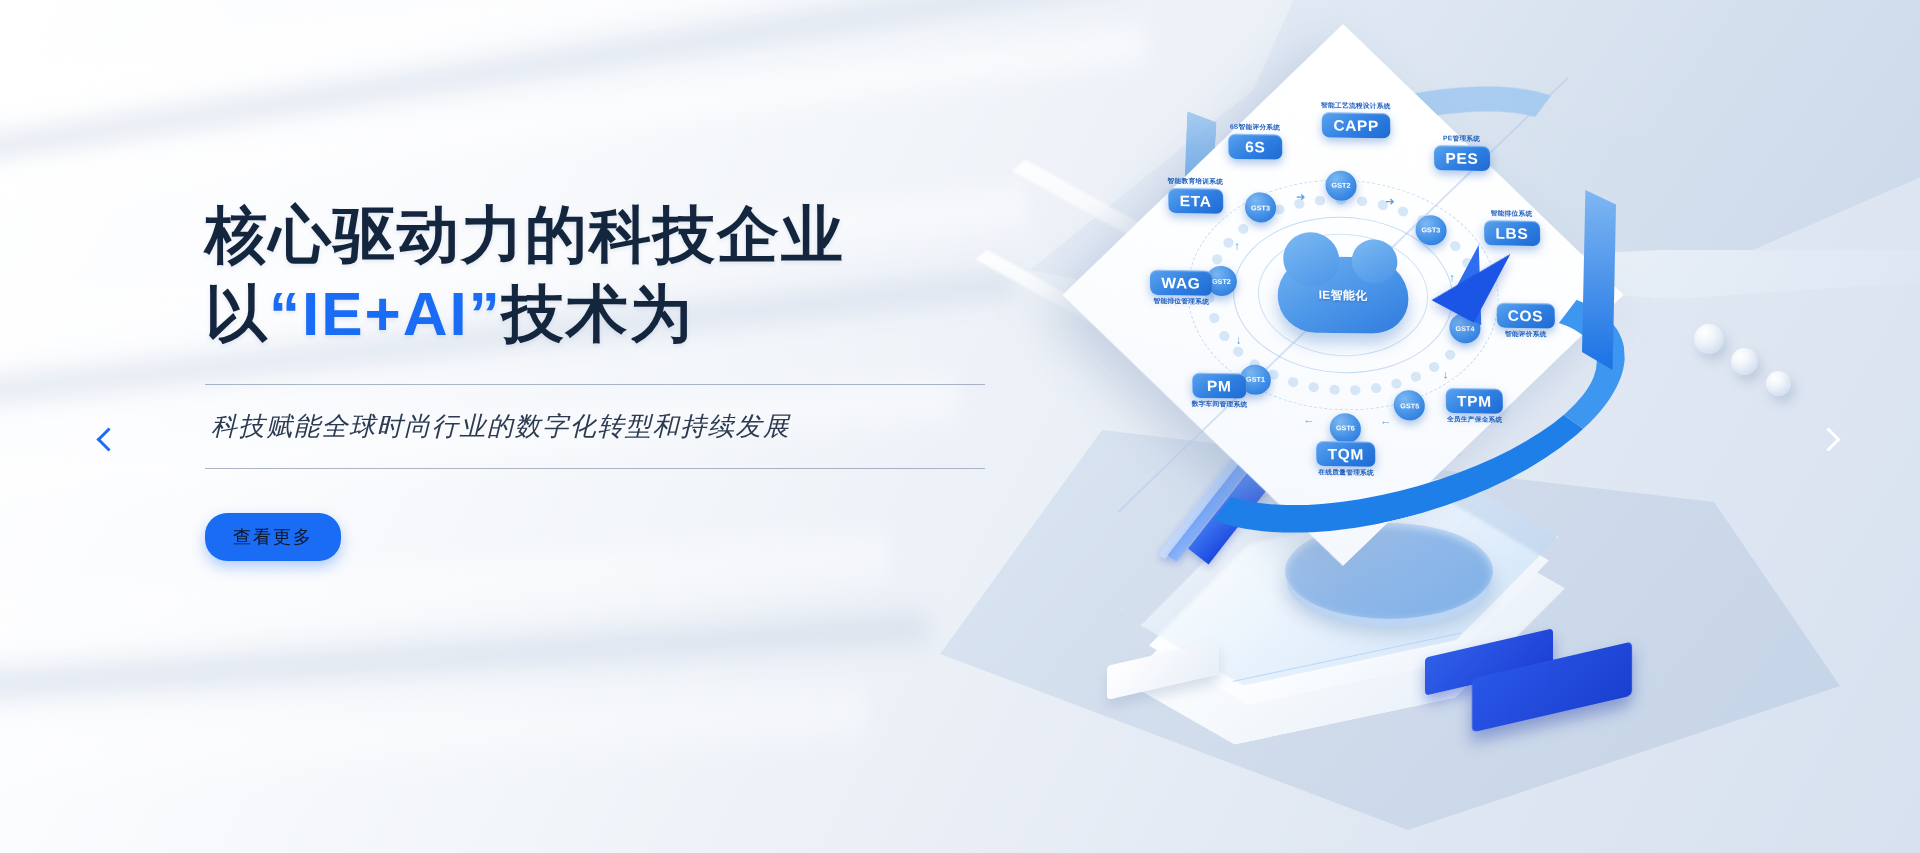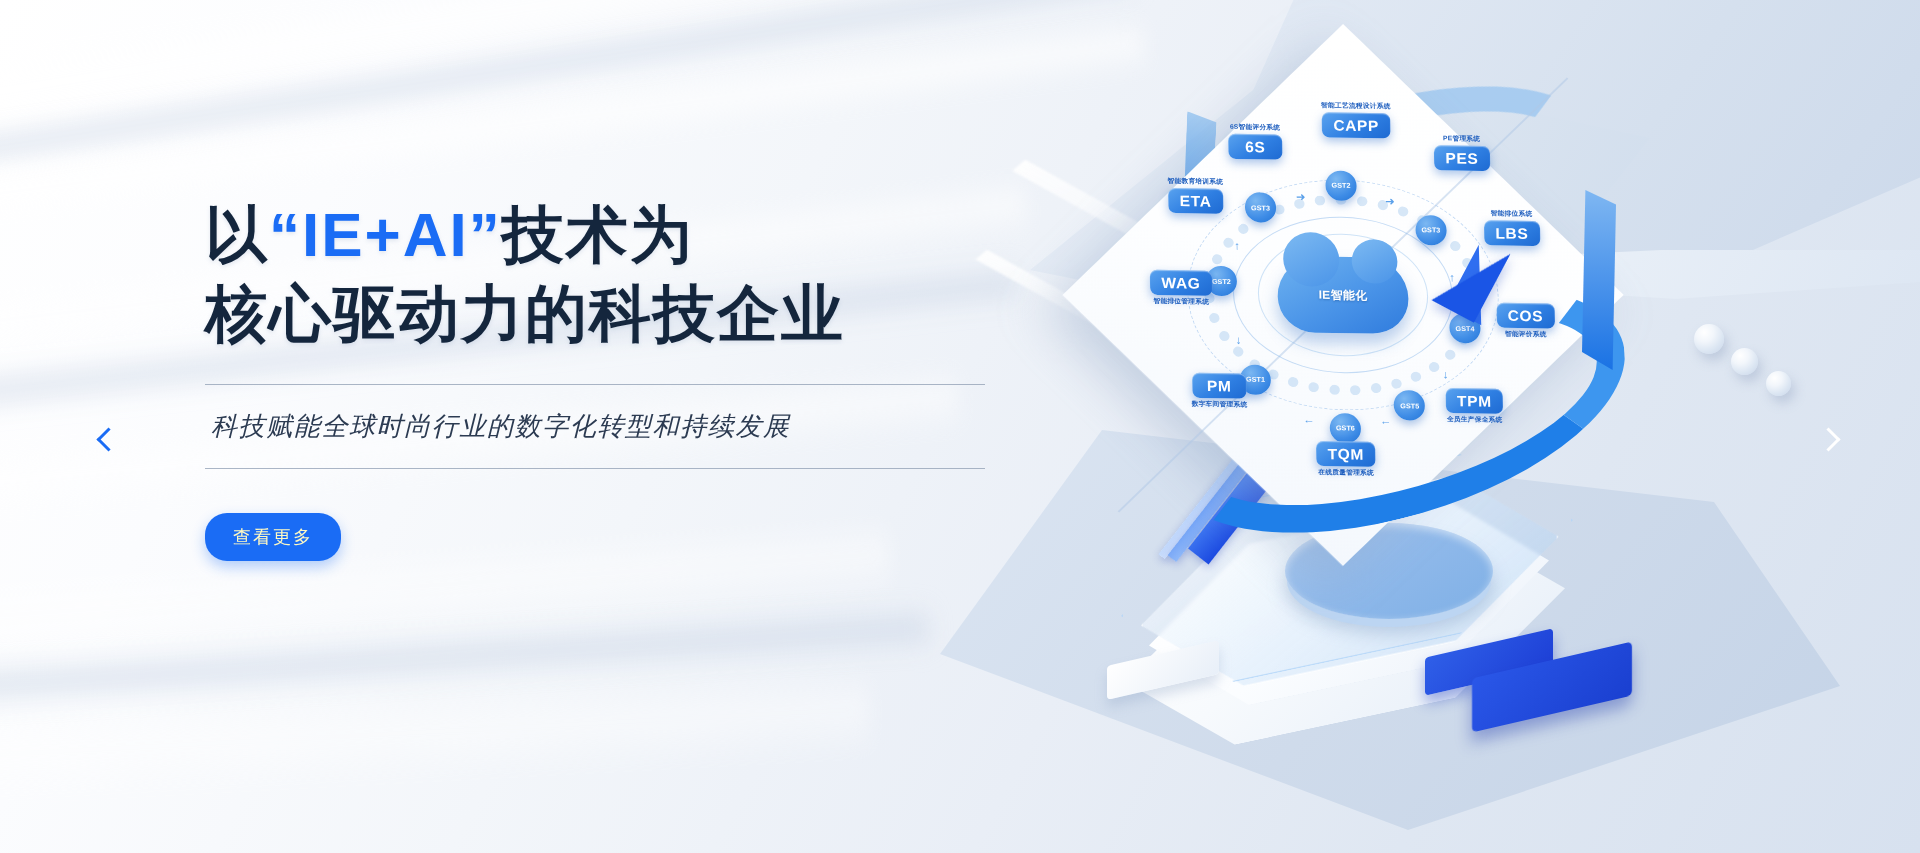--- a/index.html
+++ b/index.html
@@ -323,21 +323,21 @@
   .headline .accent { color:#1a6cf5; }
   .rule { height:1px; background:#8f9eb3; opacity:.75; width:780px; }
   .sub {
     color:#2c3b52; font-size:26px; letter-spacing:1.6px;
     padding:24px 4px 24px 6px;
     font-style:italic;
   }
   .cta {
     margin-top:44px;
     display:inline-block; border:0; cursor:pointer;
-    background:#1a6cf5; color:#fef9c3;
+    background:#1a6cf5; color:#0f172a;
     font-size:18px; letter-spacing:2px;
     padding:12px 28px; border-radius:22px;
     font-family:inherit;
     box-shadow:0 6px 14px rgba(26,108,245,.32);
   }
 
   
   .nav {
     position:absolute; top:416px;
     width:46px; height:46px; cursor:pointer;
@@ -469,24 +469,24 @@
     </div>
   </div>
 
   <div class="ribbon ribbon-front"></div>
   <div class="ribbon ribbon-right-tail"></div>
   <div class="arrow-head2"></div>
   <div class="arrow-head"></div>
 
   <div class="copy">
     <div class="headline">
+      <div>核心驱动力的科技企业</div>
       <div>
         <span>以</span><span class="accent">“IE+AI”</span><span>技术为</span>
       </div>
-      <div>核心驱动力的科技企业</div>
     </div>
 
     <div style="margin-top:30px;">
       <div class="rule"></div>
       <div class="sub">科技赋能全球时尚行业的数字化转型和持续发展</div>
       <div class="rule"></div>
     </div>
 
     <button class="cta">查看更多</button>
   </div>

